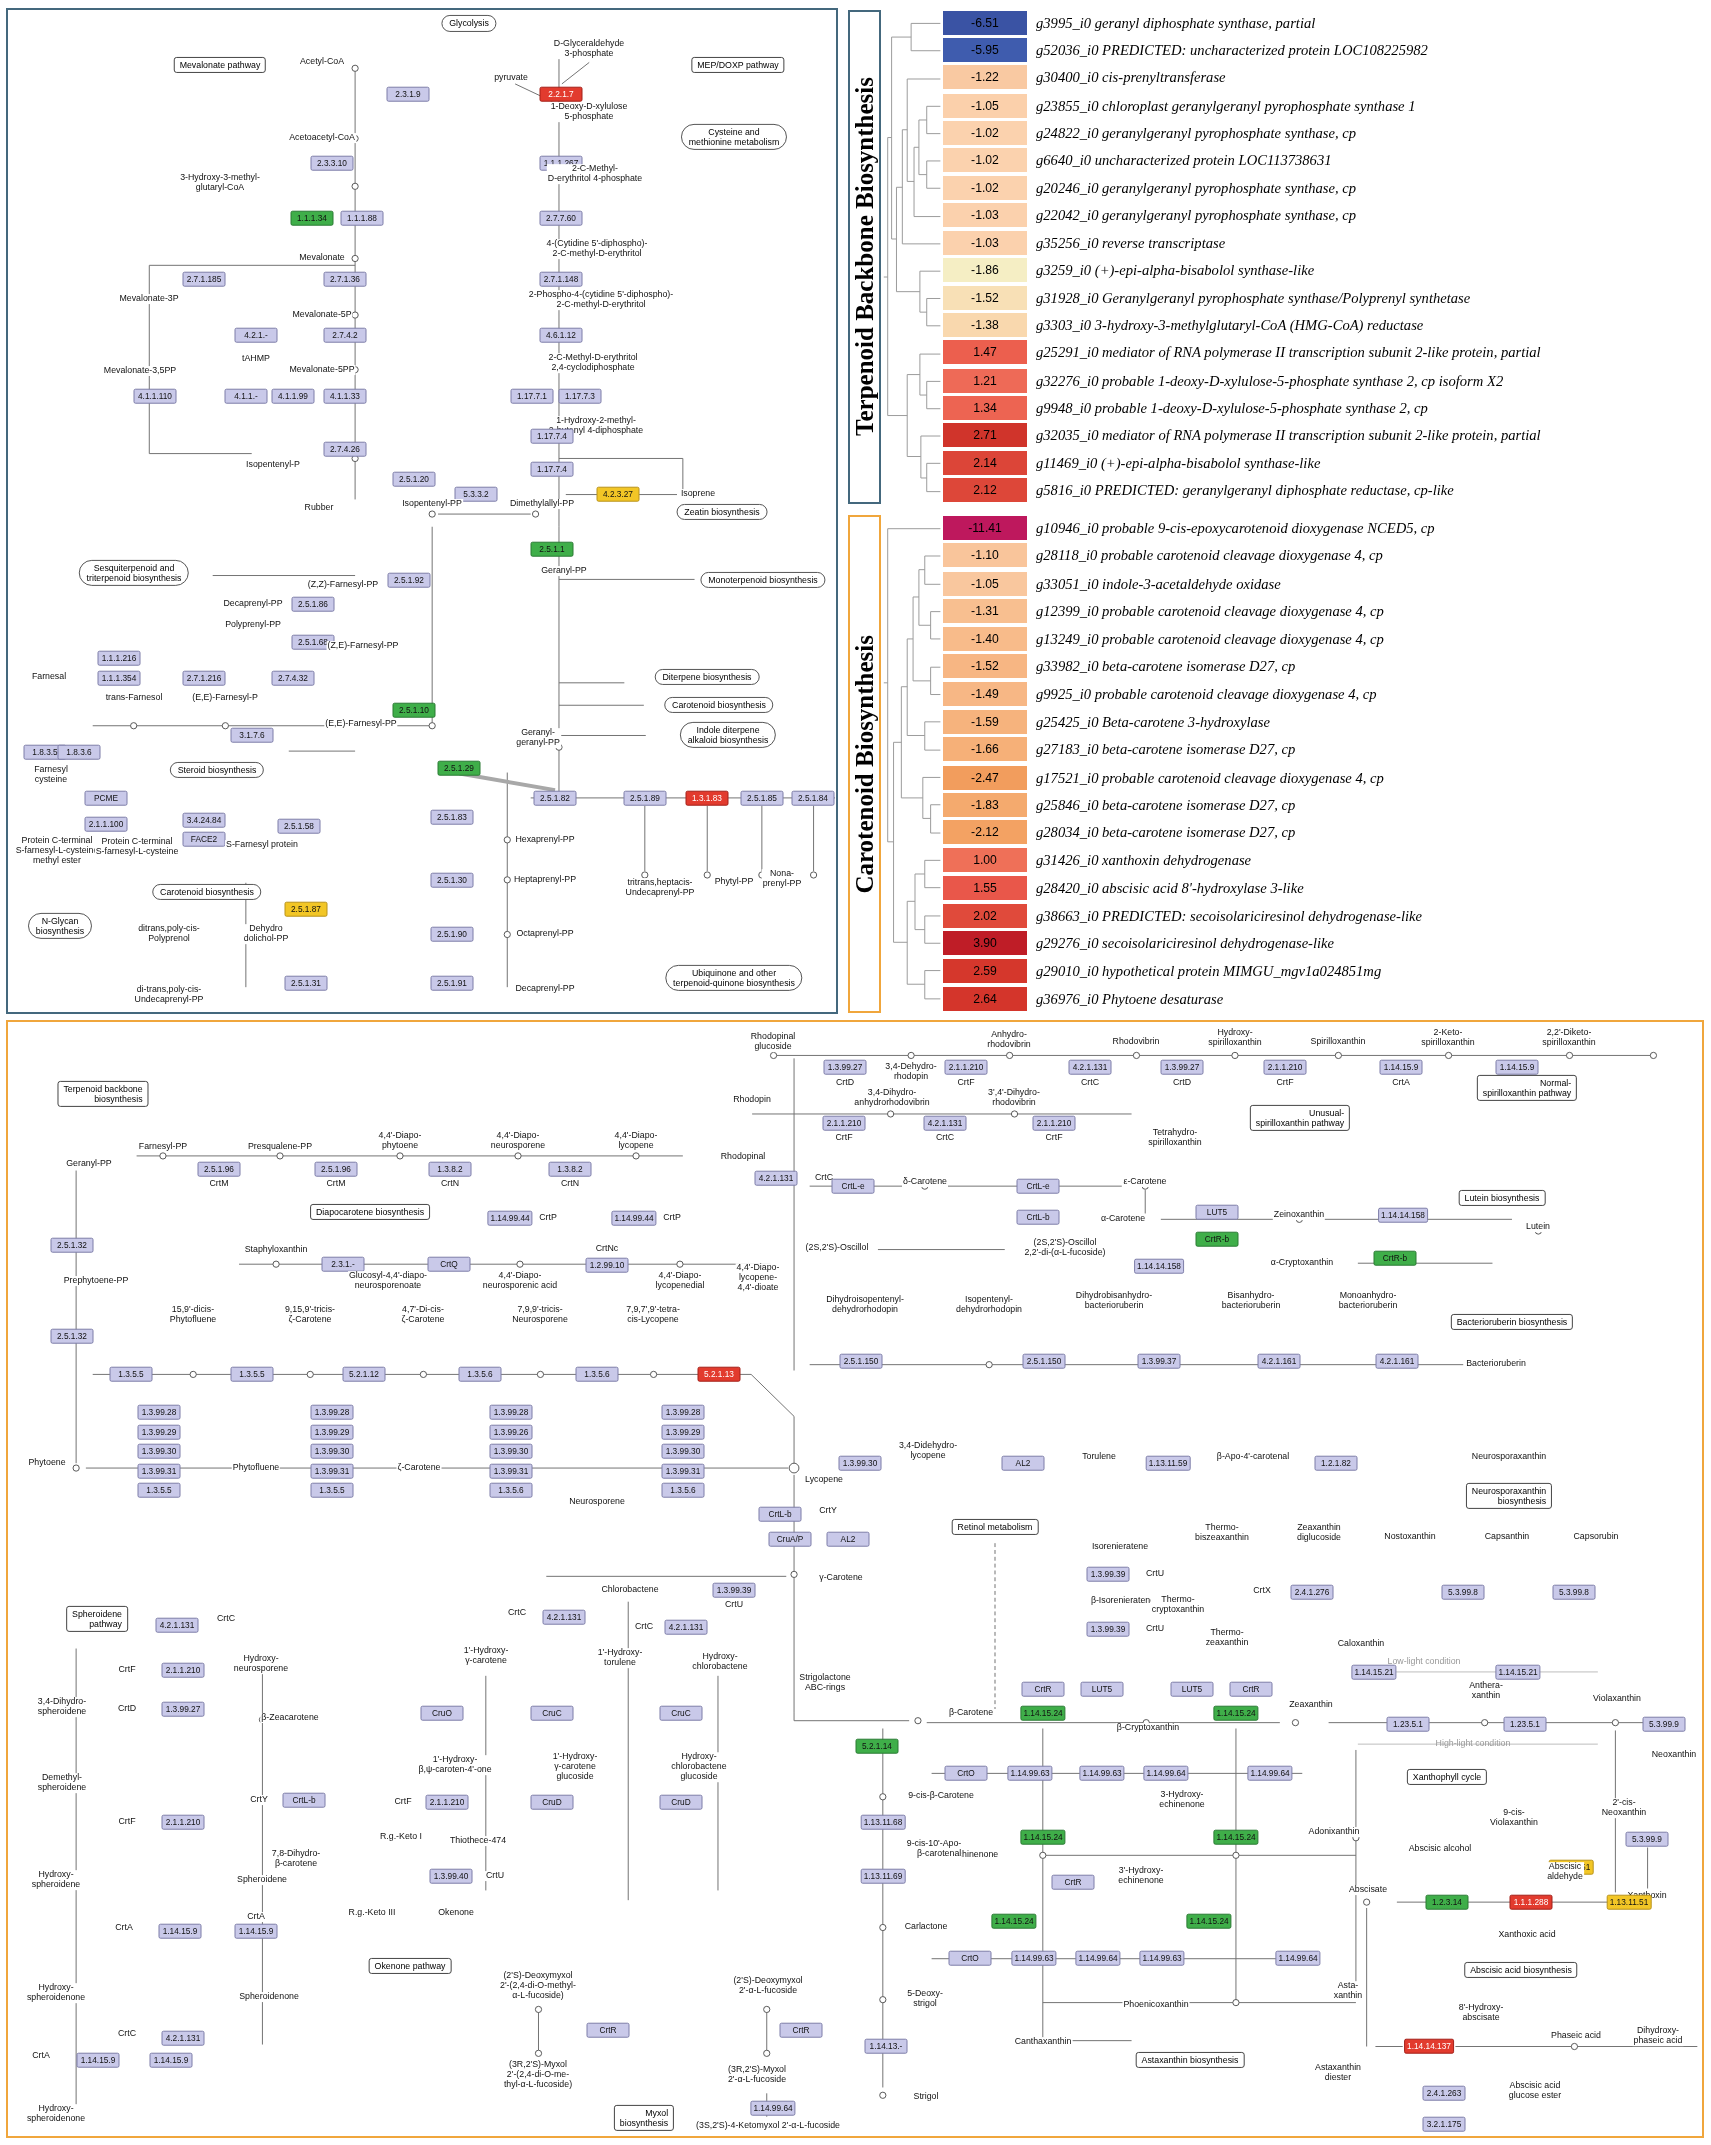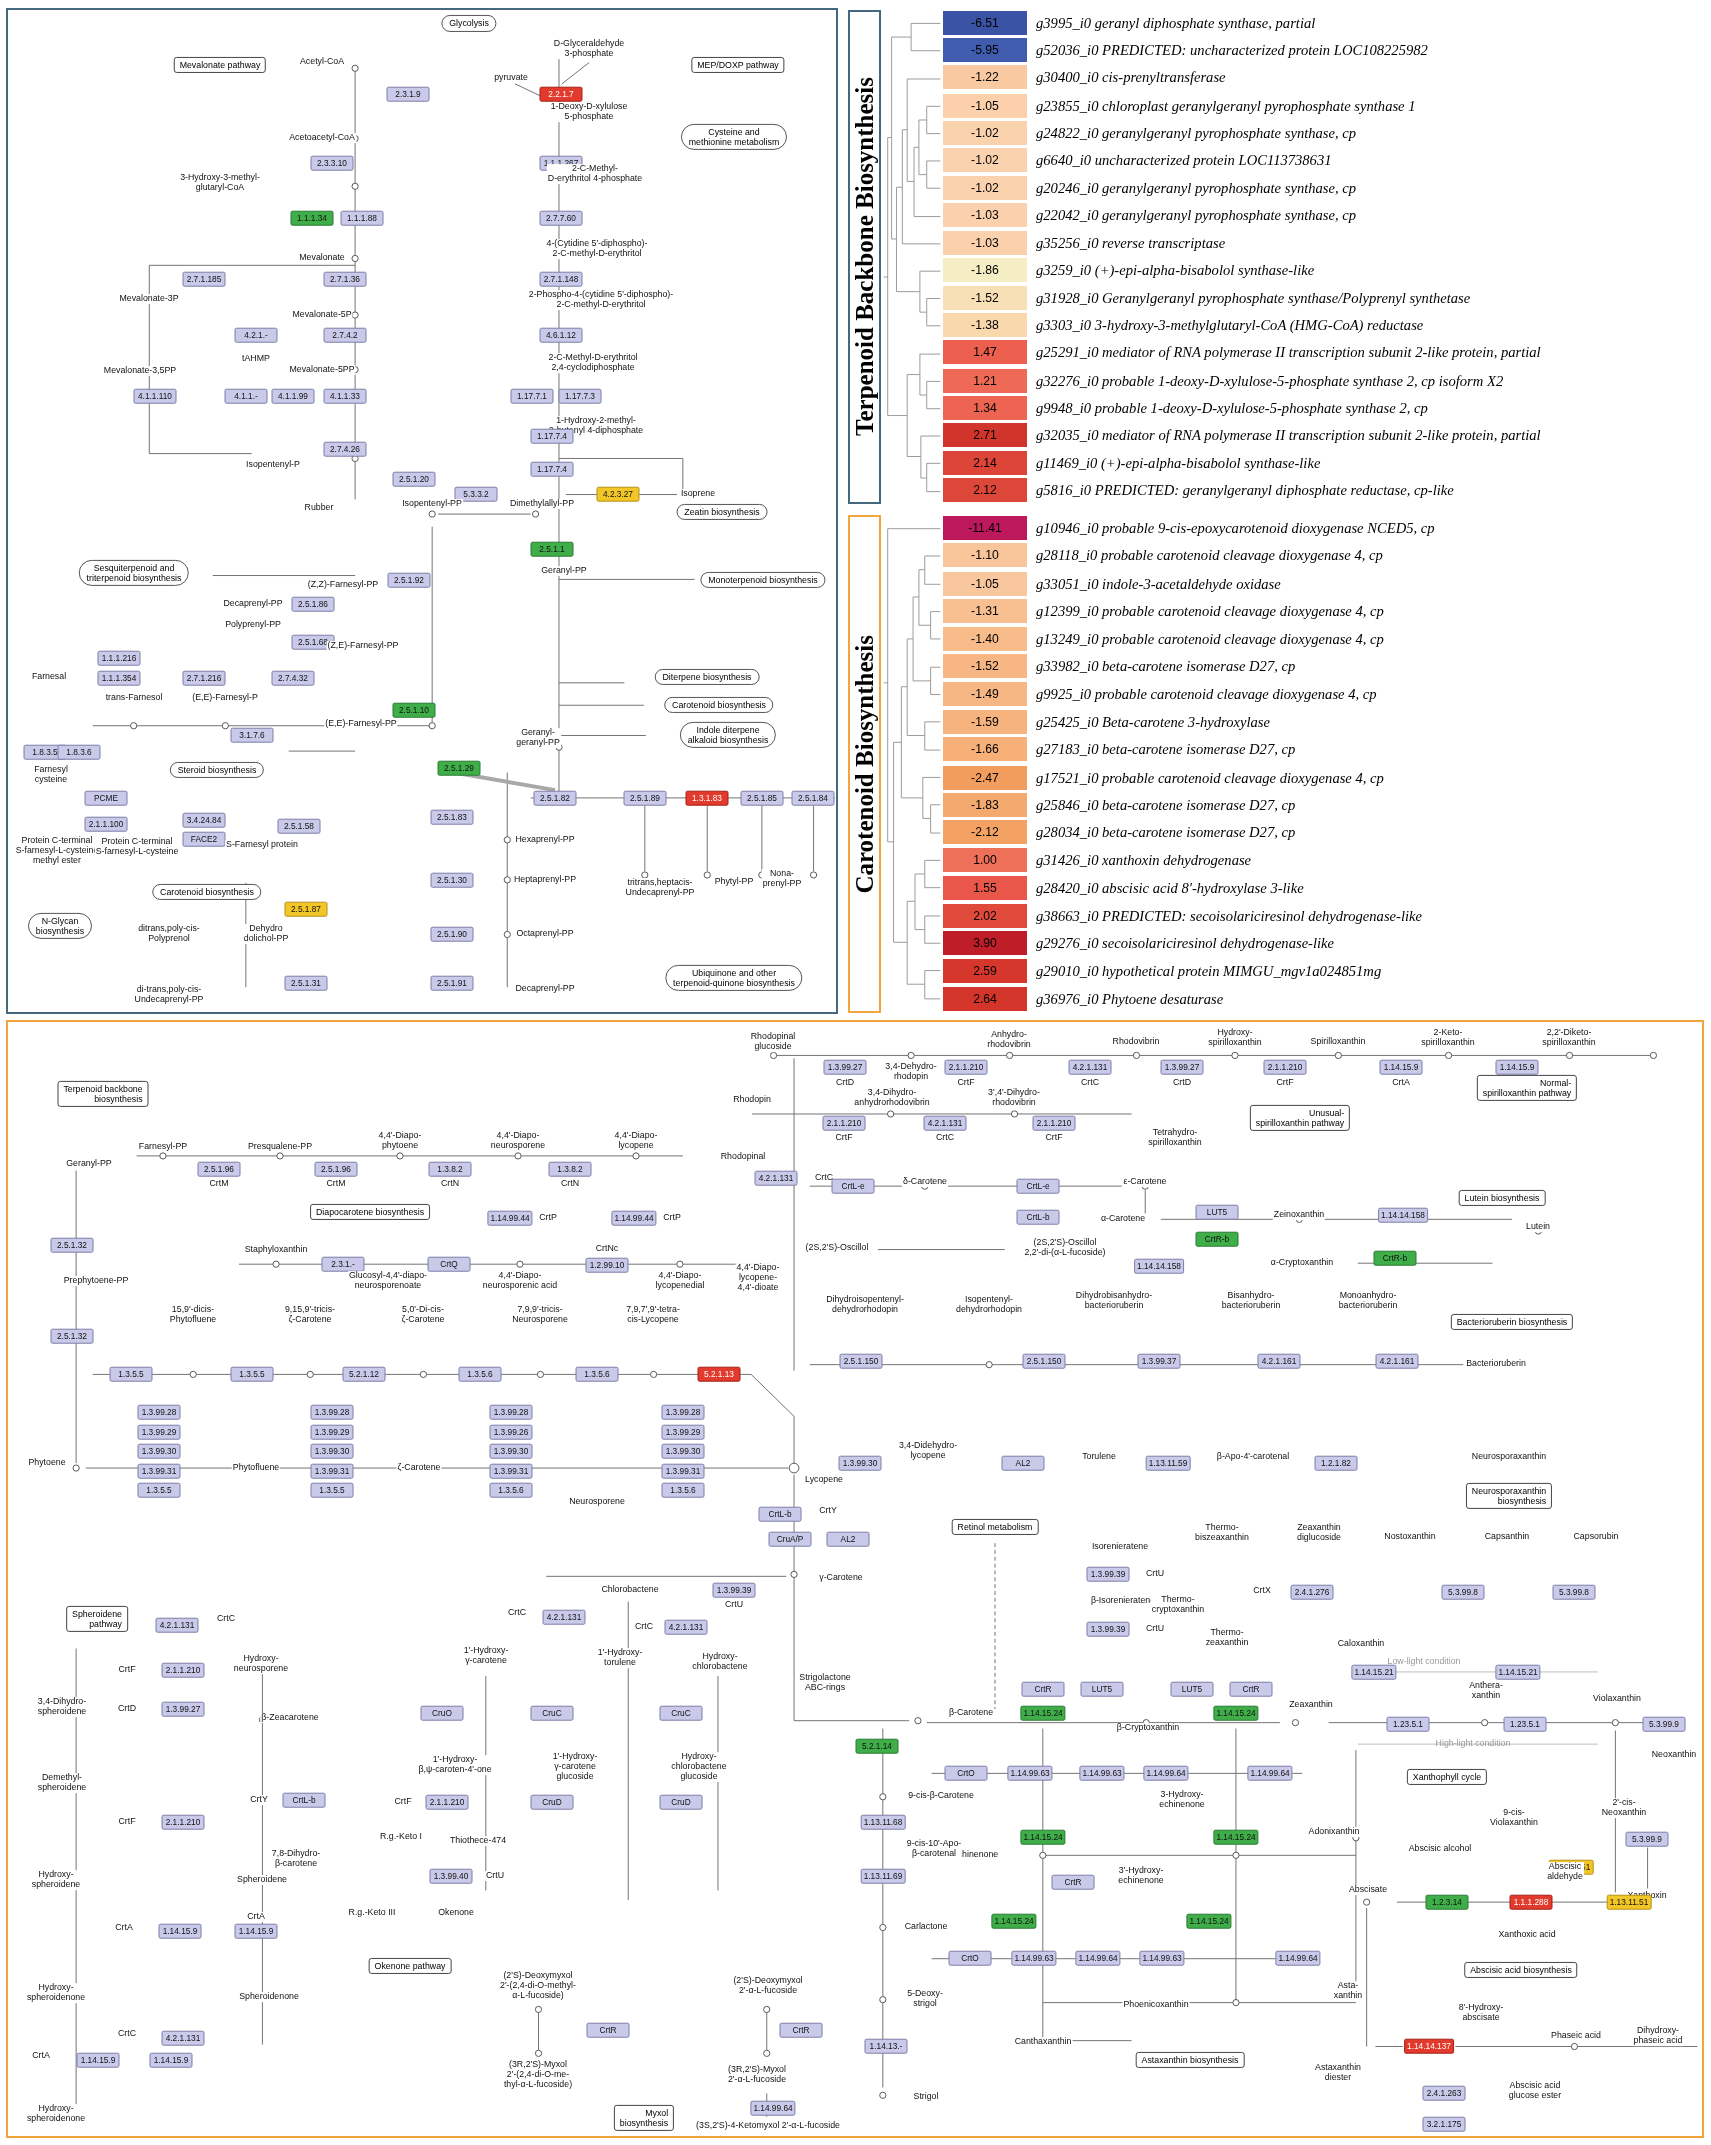--- a/index.html
+++ b/index.html
@@ -523,21 +523,21 @@
       <div class="ebox" style="left: 1279px; top: 1361px;">4.2.1.161</div>
       <div class="lbl" style="left: 1368px; top: 1301px;">Monoanhydro-
 bacterioruberin</div>
       <div class="ebox" style="left: 1397px; top: 1361px;">4.2.1.161</div>
       <div class="lbl" style="left: 1496px; top: 1364px;">Bacterioruberin</div>
       <div class="mapbox" style="left: 1512px; top: 1322px;">Bacterioruberin biosynthesis</div>
       <div class="lbl" style="left: 193px; top: 1315px;">15,9'-dicis-
 Phytofluene</div>
       <div class="lbl" style="left: 310px; top: 1315px;">9,15,9'-tricis-
 ζ-Carotene</div>
-      <div class="lbl" style="left: 423px; top: 1315px;">5,0'-Di-cis-
+      <div class="lbl" style="left: 423px; top: 1315px;">4,7'-Di-cis-
 ζ-Carotene</div>
       <div class="lbl" style="left: 540px; top: 1315px;">7,9,9'-tricis-
 Neurosporene</div>
       <div class="lbl" style="left: 653px; top: 1315px;">7,9,7',9'-tetra-
 cis-Lycopene</div>
       <div class="ebox" style="left: 131px; top: 1374px;">1.3.5.5</div>
       <div class="ebox" style="left: 252px; top: 1374px;">1.3.5.5</div>
       <div class="ebox" style="left: 364px; top: 1374px;">5.2.1.12</div>
       <div class="ebox" style="left: 480px; top: 1374px;">1.3.5.6</div>
       <div class="ebox" style="left: 597px; top: 1374px;">1.3.5.6</div>
@@ -660,21 +660,21 @@
       <div class="ebox" style="left: 1166px; top: 1773px;">1.14.99.64</div>
       <div class="ebox" style="left: 1270px; top: 1773px;">1.14.99.64</div>
       <div class="lbl" style="left: 941px; top: 1796px;">9-cis-β-Carotene</div>
       <div class="ebox" style="left: 883px; top: 1822px;">1.13.11.68</div>
       <div class="lbl" style="left: 1182px; top: 1800px;">3-Hydroxy-
 echinenone</div>
       <div class="ebox grn" style="left: 1043px; top: 1837px;">1.14.15.24</div>
       <div class="ebox grn" style="left: 1236px; top: 1837px;">1.14.15.24</div>
       <div class="lbl" style="left: 1334px; top: 1832px;">Adonixanthin</div>
       <div class="lbl" style="left: 975px; top: 1855px;">Echinenone</div>
-      <div class="lbl" style="left: 934px; top: 1849px;">9-cis-10'-Apo-
+      <div class="lbl" style="left: 934px; top: 1849px; text-align: right;">9-cis-10'-Apo-
 β-carotenal</div>
       <div class="ebox" style="left: 883px; top: 1876px;">1.13.11.69</div>
       <div class="ebox" style="left: 1073px; top: 1882px;">CrtR</div>
       <div class="lbl" style="left: 1141px; top: 1876px;">3'-Hydroxy-
 echinenone</div>
       <div class="ebox grn" style="left: 1014px; top: 1921px;">1.14.15.24</div>
       <div class="ebox grn" style="left: 1209px; top: 1921px;">1.14.15.24</div>
       <div class="lbl" style="left: 926px; top: 1927px;">Carlactone</div>
       <div class="ebox" style="left: 970px; top: 1958px;">CrtO</div>
       <div class="ebox" style="left: 1034px; top: 1958px;">1.14.99.63</div>

